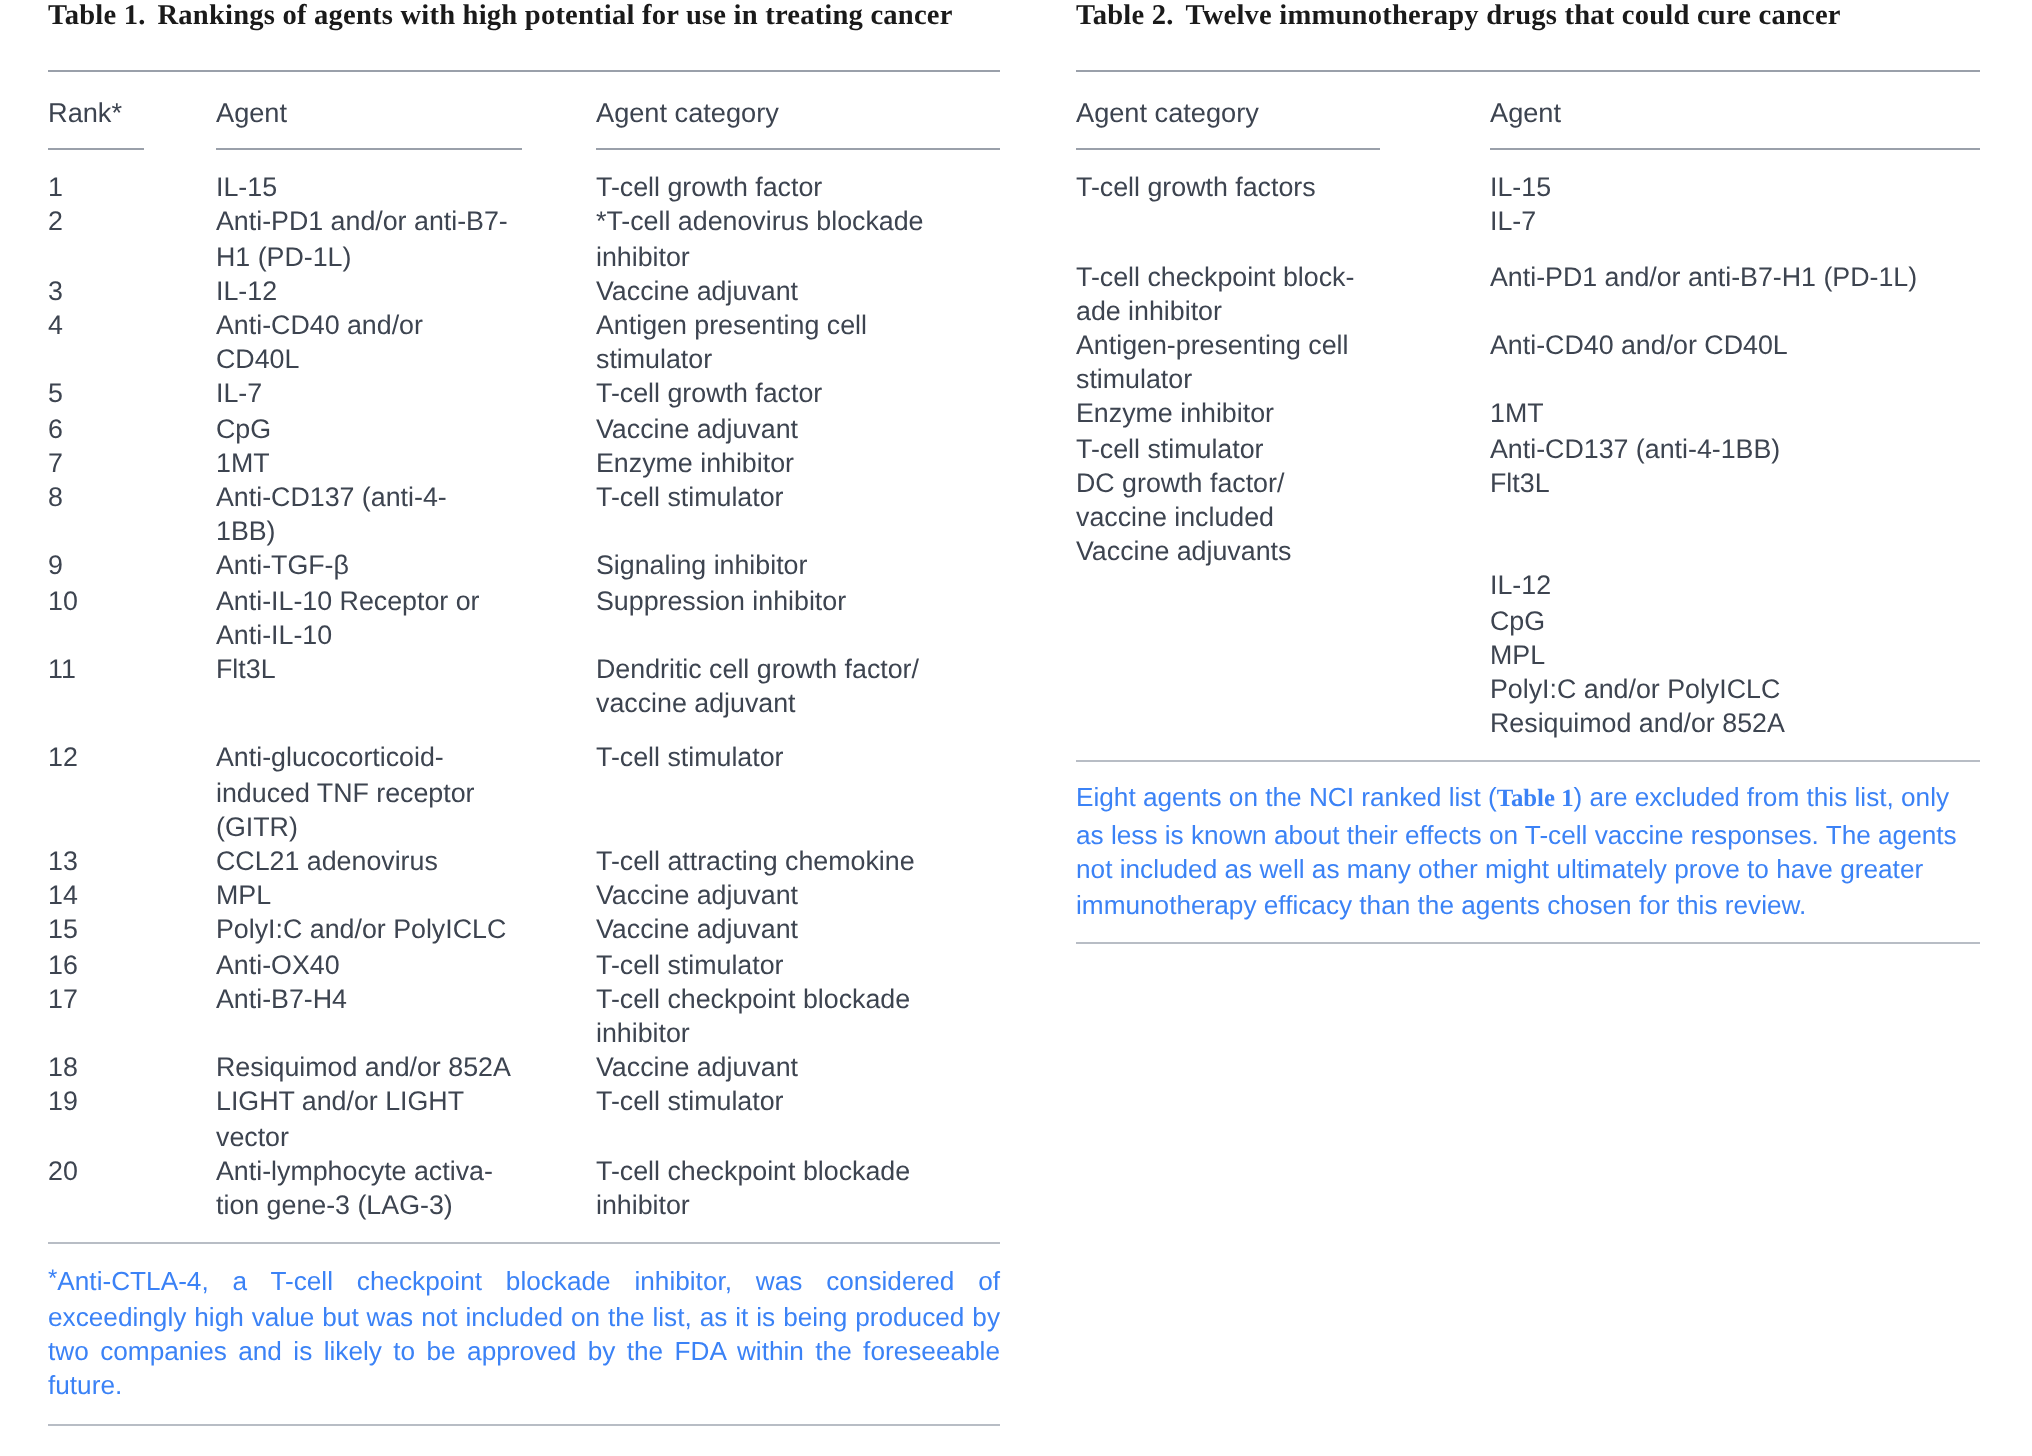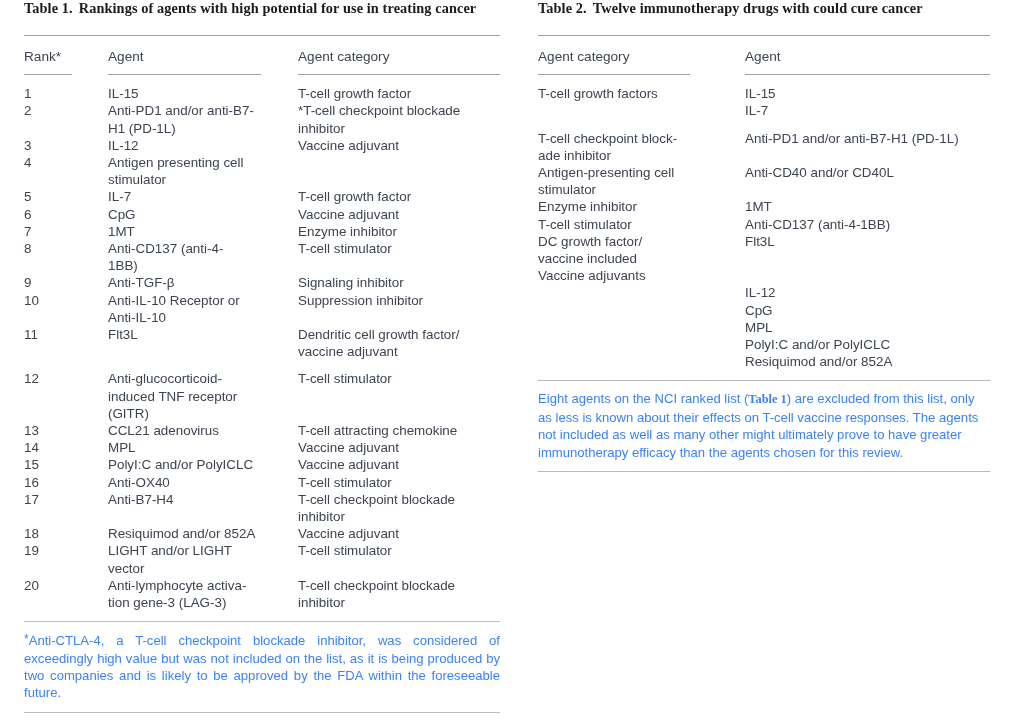--- a/index.html
+++ b/index.html
@@ -142,30 +142,32 @@
     <div class="body-pad">
       <div class="trow">
         <div class="cell c-rank">1</div>
         <div class="cell c-agent">IL-15</div>
         <div class="cell c-cat">T-cell growth factor</div>
       </div>
       <div class="trow">
         <div class="cell c-rank">2</div>
         <div class="cell c-agent">Anti-PD1 and/or anti-B7-
 H1 (PD-1L)</div>
-        <div class="cell c-cat">*T-cell checkpoint blockade
+        <div class="cell c-cat">*T-cell adenovirus blockade
 inhibitor</div>
       </div>
       <div class="trow">
         <div class="cell c-rank">3</div>
         <div class="cell c-agent">IL-12</div>
         <div class="cell c-cat">Vaccine adjuvant</div>
       </div>
       <div class="trow">
         <div class="cell c-rank">4</div>
+        <div class="cell c-agent">Anti-CD40 and/or
+CD40L</div>
         <div class="cell c-cat">Antigen presenting cell
 stimulator</div>
       </div>
       <div class="trow">
         <div class="cell c-rank">5</div>
         <div class="cell c-agent">IL-7</div>
         <div class="cell c-cat">T-cell growth factor</div>
       </div>
       <div class="trow">
         <div class="cell c-rank">6</div>
@@ -260,21 +262,21 @@
     <div class="footnote">
       <span class="star">*</span><span>Anti-CTLA-4, a T-cell checkpoint blockade inhibitor, was considered of exceedingly high value but was not included on the list, as it is being produced by two companies and is likely to be approved by the FDA within the foreseeable future.</span>
     </div>
 
     <div class="rule-thin"></div>
   </div>
 
   <div class="panel panel-right t2">
 
     <div class="caption">
-      <span class="cap-label">Table 2.</span><span>Twelve immunotherapy drugs with could cure cancer</span>
+      <span class="cap-label">Table 2.</span><span>Twelve immunotherapy drugs that could cure cancer</span>
     </div>
 
     <div class="spacer-18"></div>
 
     <div class="rule-full"></div>
 
     <div class="trow hdr hdr-pad">
       <div class="cell c-cat">Agent category</div>
       <div class="cell c-agent">Agent</div>
     </div>

